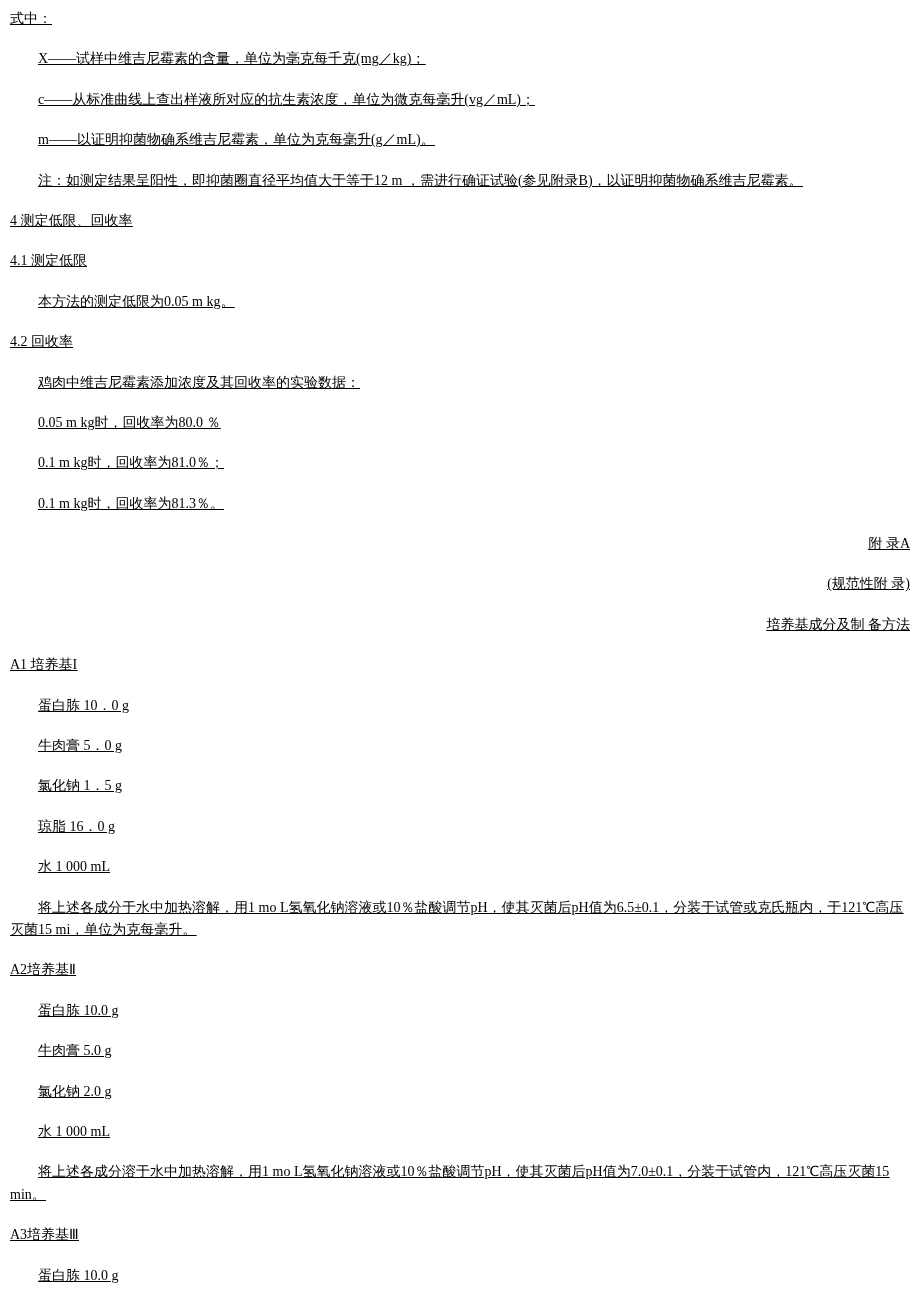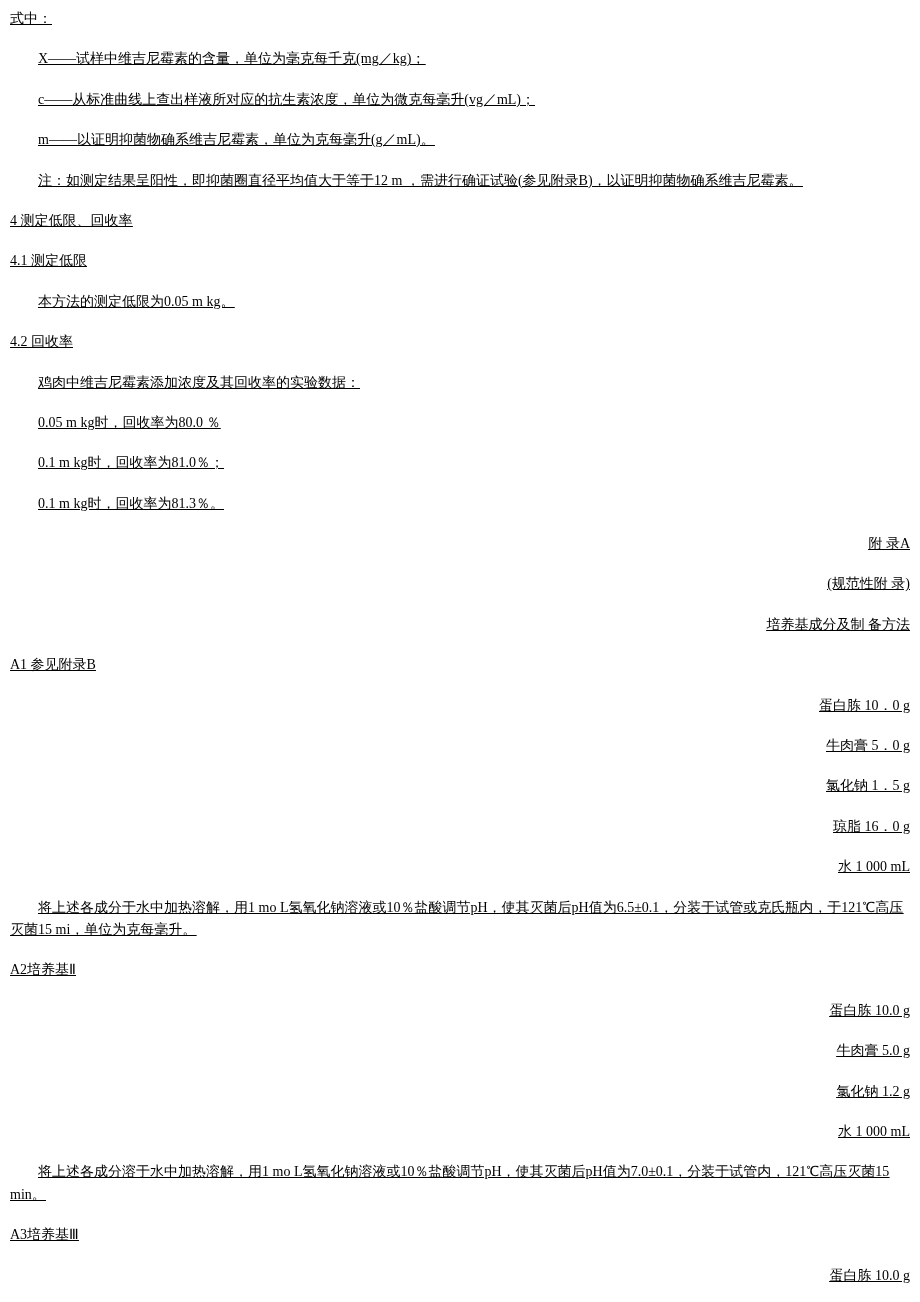--- a/index.html
+++ b/index.html
@@ -10,21 +10,21 @@
       color: #000;
       background: #fff;
       padding: 8px 10px;
       width: 920px;
     }
     p { margin-bottom: 18px; }
     .indent { text-indent: 2em; }
     .no-margin-top { margin-top: 0; }
     .center { text-align: right; }
     .section-head { margin-bottom: 18px; }
-    .ingredient { text-indent: 2em; margin-bottom: 18px; text-align: right; }
+    .ingredient { text-indent: 2em; margin-bottom: 18px; }
   </style>
 </head>
 <body>
 
 <p class="no-margin-top">式中：</p>
 <p class="indent">X——试样中维吉尼霉素的含量，单位为毫克每千克(mg／kg)；</p>
 <p class="indent">c——从标准曲线上查出样液所对应的抗生素浓度，单位为微克每毫升(vg／mL)；</p>
 <p class="indent">m——以证明抑菌物确系维吉尼霉素，单位为克每毫升(g／mL)。</p>
 <p class="indent">注：如测定结果呈阳性，即抑菌圈直径平均值大于等于12 m ，需进行确证试验(参见附录B)，以证明抑菌物确系维吉尼霉素。</p>
 
@@ -34,29 +34,29 @@
 <p class="section-head">4.2 回收率</p>
 <p class="indent">鸡肉中维吉尼霉素添加浓度及其回收率的实验数据：</p>
 <p class="indent">0.05  m  kg时，回收率为80.0  ％</p>
 <p class="indent">0.1  m  kg时，回收率为81.0％；</p>
 <p class="indent">0.1  m  kg时，回收率为81.3％。</p>
 
 <p class="center">附  录A</p>
 <p class="center">(规范性附 录)</p>
 <p class="center">培养基成分及制 备方法</p>
 
-<p class="section-head">A1 参见附录B</p>
+<p class="section-head">A1 培养基I</p>
 <p class="ingredient">蛋白胨   10．0  g</p>
 <p class="ingredient">牛肉膏   5．0  g</p>
 <p class="ingredient">氯化钠   1．5  g</p>
 <p class="ingredient">琼脂   16．0  g</p>
 <p class="ingredient">水   1  000  mL</p>
 <p class="indent">将上述各成分于水中加热溶解，用1  mo  L氢氧化钠溶液或10％盐酸调节pH，使其灭菌后pH值为6.5±0.1，分装于试管或克氏瓶内，于121℃高压灭菌15  mi，单位为克每毫升。</p>
 
 <p class="section-head">A2培养基Ⅱ</p>
 <p class="ingredient">蛋白胨   10.0  g</p>
 <p class="ingredient">牛肉膏   5.0  g</p>
-<p class="ingredient">氯化钠   1.2  g</p>
+<p class="ingredient">氯化钠   2.0  g</p>
 <p class="ingredient">水   1  000  mL</p>
 <p class="indent">将上述各成分溶于水中加热溶解，用1  mo  L氢氧化钠溶液或10％盐酸调节pH，使其灭菌后pH值为7.0±0.1，分装于试管内，121℃高压灭菌15 min。</p>
 
 <p class="section-head">A3培养基Ⅲ</p>
 <p class="ingredient">蛋白胨   10.0  g</p>
 
 </body></html>

